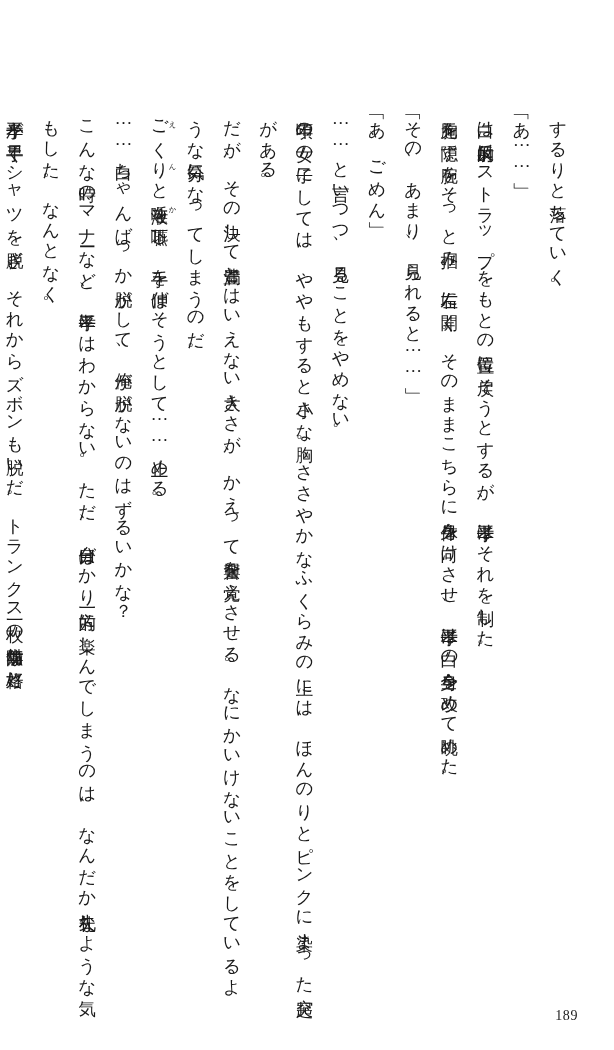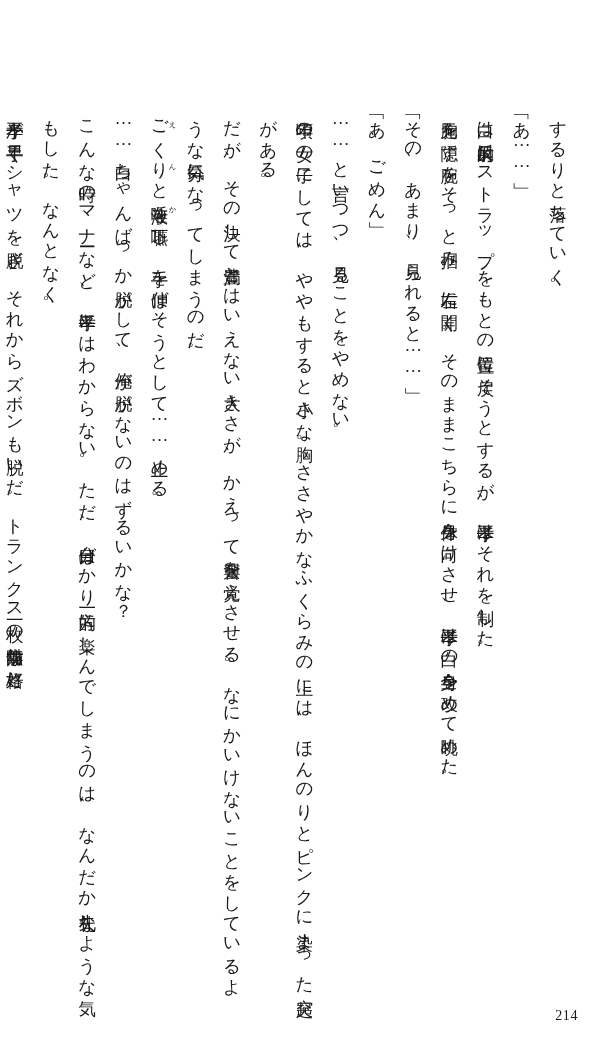--- a/index.html
+++ b/index.html
@@ -97,15 +97,15 @@
     <p class="indent"><span><ruby>ごくりと唾液を嚥下<rt>えんか</rt></ruby></span><span>し、手を伸ばそうとして……止める。</span></p>
 
     <p class="indent">……白ちゃんばっか脱がして、俺が脱がないのはずるいかな？</p>
 
     <p class="indent">こんな時のマナーなど、孝平にはわからない。ただ、自分ばかり一方的に楽しんでしまうのは、なんだか失礼なような気もした。なんとなく。</p>
 
     <p class="indent">孝平が手早くシャツを脱ぎ、それからズボンも脱いだ。トランクス一枚の無防備な格好と</p>
 
   </div>
 
-  <div id="page-number">214</div>
+  <div id="page-number">189</div>
 
 </div>
 
 </body></html>

